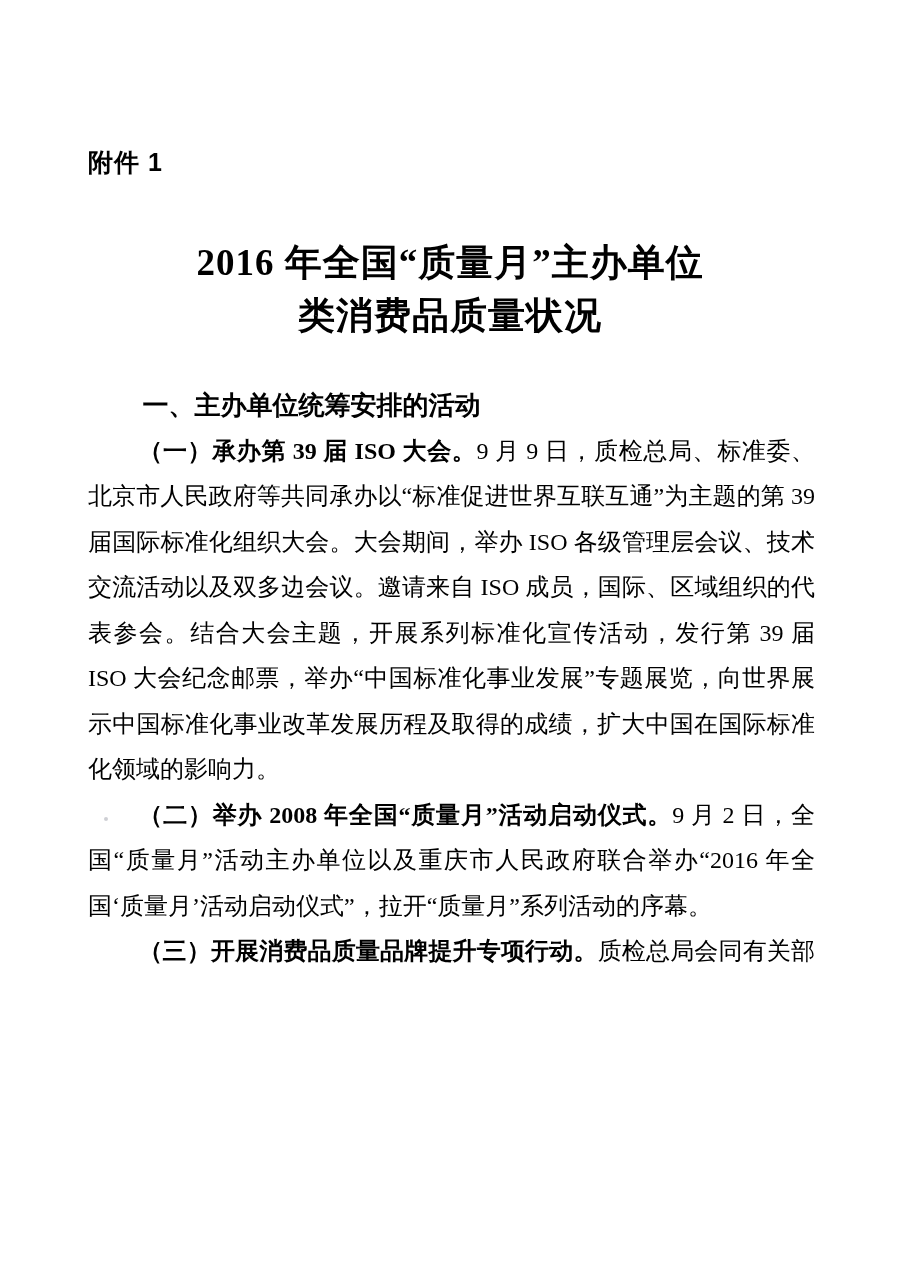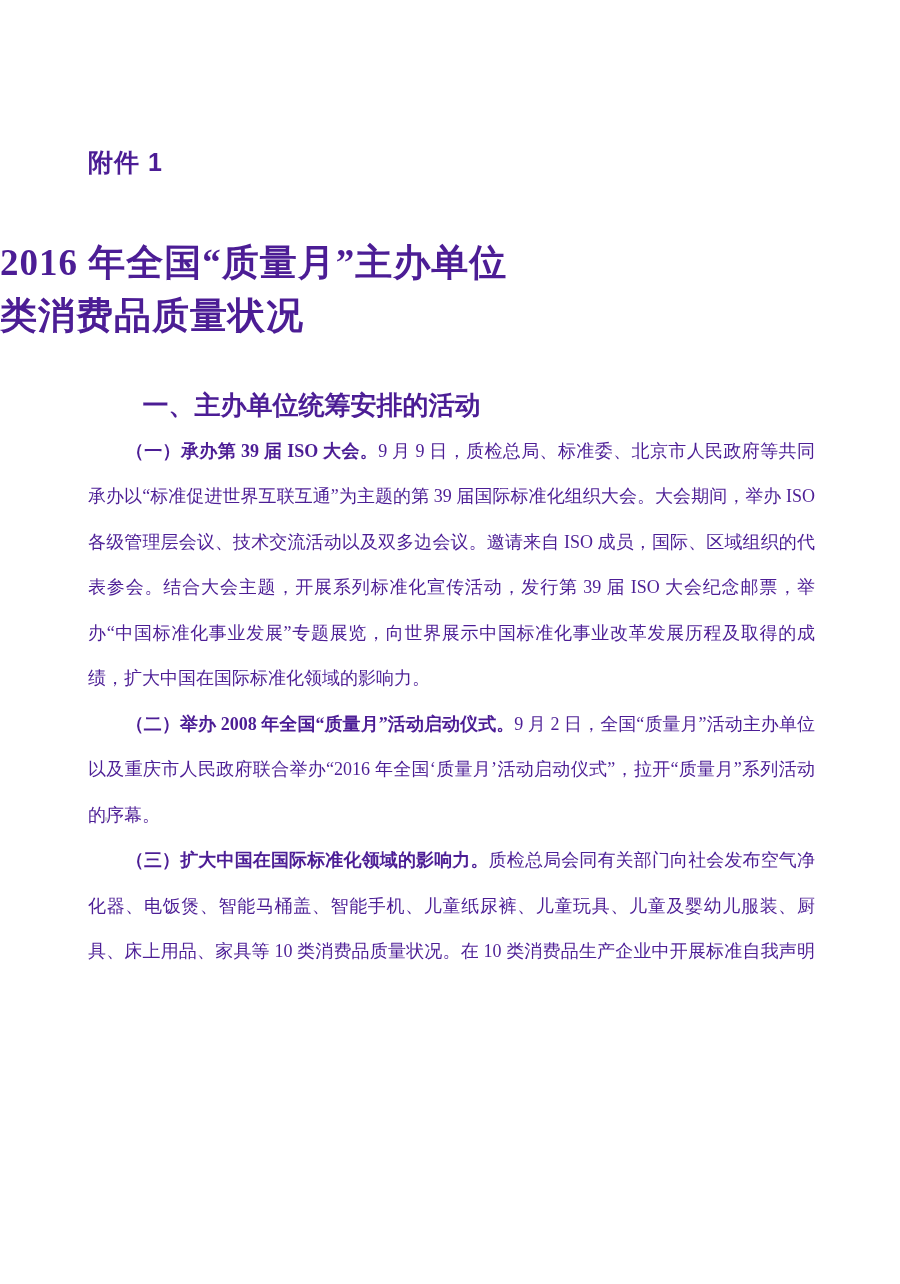--- a/index.html
+++ b/index.html
@@ -7,37 +7,37 @@
     padding: 0;
     background: #ffffff;
   }
   .page {
     position: relative;
     width: 900px;
     height: 972px;
     background: #ffffff;
     overflow: hidden;
     font-family: "Liberation Serif", "DejaVu Serif", serif;
-    color: #4c1d95;
+    color: #000000;
   }
   .attachment-label {
     position: absolute;
     top: 146px;
     left: 88px;
     font-family: "Liberation Sans", "DejaVu Sans", sans-serif;
     font-weight: 700;
     font-size: 25px;
     letter-spacing: 1px;
   }
   .doc-title {
     position: absolute;
     top: 236px;
     left: 0;
     width: 100%;
-    text-align: left;
+    text-align: center;
     font-weight: 700;
     font-size: 37px;
     line-height: 53px;
     letter-spacing: 1px;
   }
   .content {
     position: absolute;
     top: 383px;
     left: 88px;
     width: 727px;
@@ -45,21 +45,21 @@
   .section-heading {
     font-family: Liberation Serif, serif;
     font-weight: 700;
     font-size: 26px;
     line-height: 45.5px;
     text-indent: 2.1em;
     margin: 0;
   }
   .para {
     margin: 0;
-    font-size: 18px;
+    font-size: 24px;
     line-height: 45.5px;
     text-align: justify;
     text-justify: inter-character;
     text-indent: 2.1em;
   }
   .para .lead {
     font-weight: 700;
   }
   .page-number {
     position: absolute;
@@ -97,21 +97,21 @@
 
     <p class="para">
       <span class="lead">（一）承办第 39 届 ISO 大会。</span><span>9 月 9 日，质检总局、标准委、北京市人民政府等共同承办以“标准促进世界互联互通”为主题的第 39 届国际标准化组织大会。大会期间，举办 ISO 各级管理层会议、技术交流活动以及双多边会议。邀请来自 ISO 成员，国际、区域组织的代表参会。结合大会主题，开展系列标准化宣传活动，发行第 39 届 ISO 大会纪念邮票，举办“中国标准化事业发展”专题展览，向世界展示中国标准化事业改革发展历程及取得的成绩，扩大中国在国际标准化领域的影响力。</span>
     </p>
 
     <p class="para">
       <span class="lead">（二）举办 2008 年全国“质量月”活动启动仪式。</span><span>9 月 2 日，全国“质量月”活动主办单位以及重庆市人民政府联合举办“2016 年全国‘质量月’活动启动仪式”，拉开“质量月”系列活动的序幕。</span>
     </p>
 
     <p class="para">
-      <span class="lead">（三）扩大中国在国际标准化领域的影响力。</span><span>质检总局会同有关部门向社会发布空气净化器、电饭煲、智能马桶盖、智能手机、儿童纸尿裤、儿童玩具、儿童及婴幼儿服装、厨具、床上用品、家具等 10 类消费品质量状况。在 10 类消费品生产企业中开展标准自我声明公开和监督，组织开展重要性能指标比对，向社会公布比对</span>
+      <span class="lead">（三）开展消费品质量品牌提升专项行动。</span><span>质检总局会同有关部门向社会发布空气净化器、电饭煲、智能马桶盖、智能手机、儿童纸尿裤、儿童玩具、儿童及婴幼儿服装、厨具、床上用品、家具等 10 类消费品质量状况。在 10 类消费品生产企业中开展标准自我声明公开和监督，组织开展重要性能指标比对，向社会公布比对</span>
     </p>
   </div>
 
   <div class="scan-speckle"></div>
 
   <div class="page-number">— 11 —</div>
 
 </div>
 
 </body></html>

